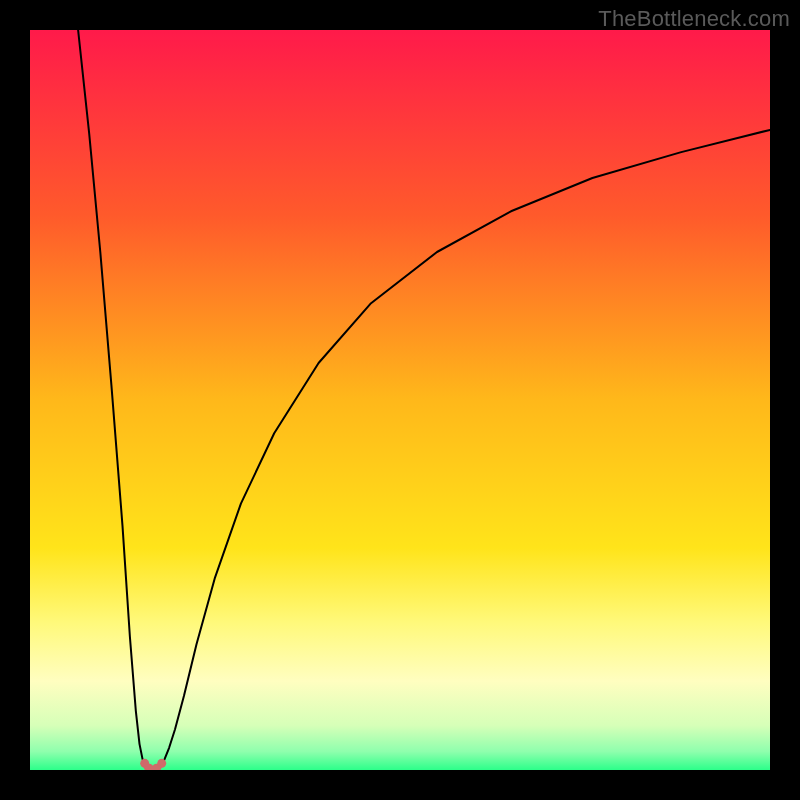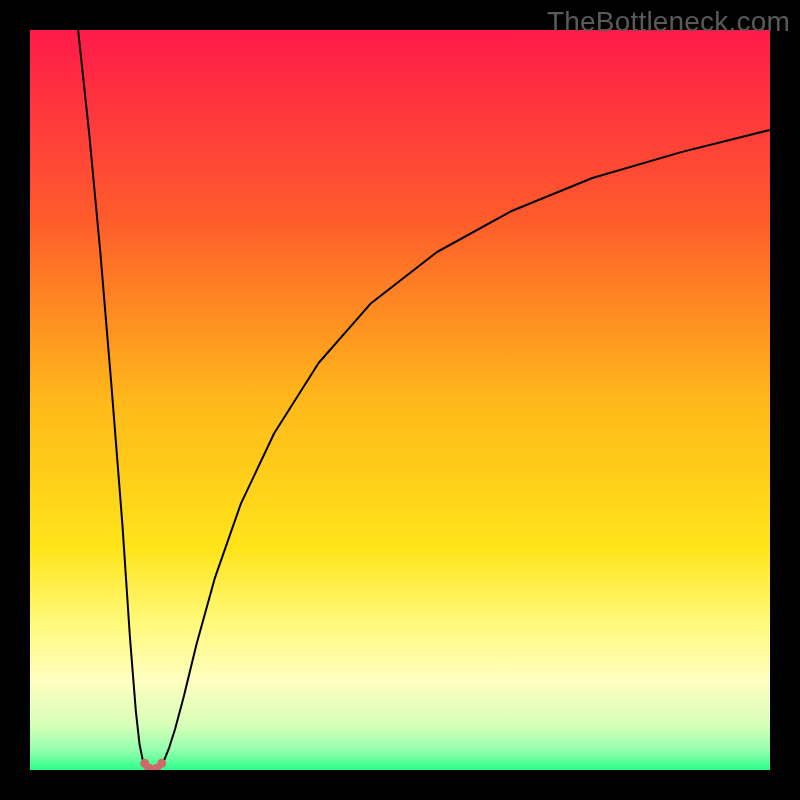--- a/index.html
+++ b/index.html
@@ -24,21 +24,21 @@
     top: 30px;
     width: 740px;
     height: 740px;
     overflow: hidden;
   }
   .watermark {
     position: absolute;
     top: 6px;
     right: 10px;
     color: #5a5a5a;
-    font-size: 28px;
+    font-size: 22px;
     font-weight: 500;
     letter-spacing: 0.2px;
     z-index: 50;
   }
   svg { display: block; }
 </style>
 </head>
 <body>
 
 <div class="frame">

